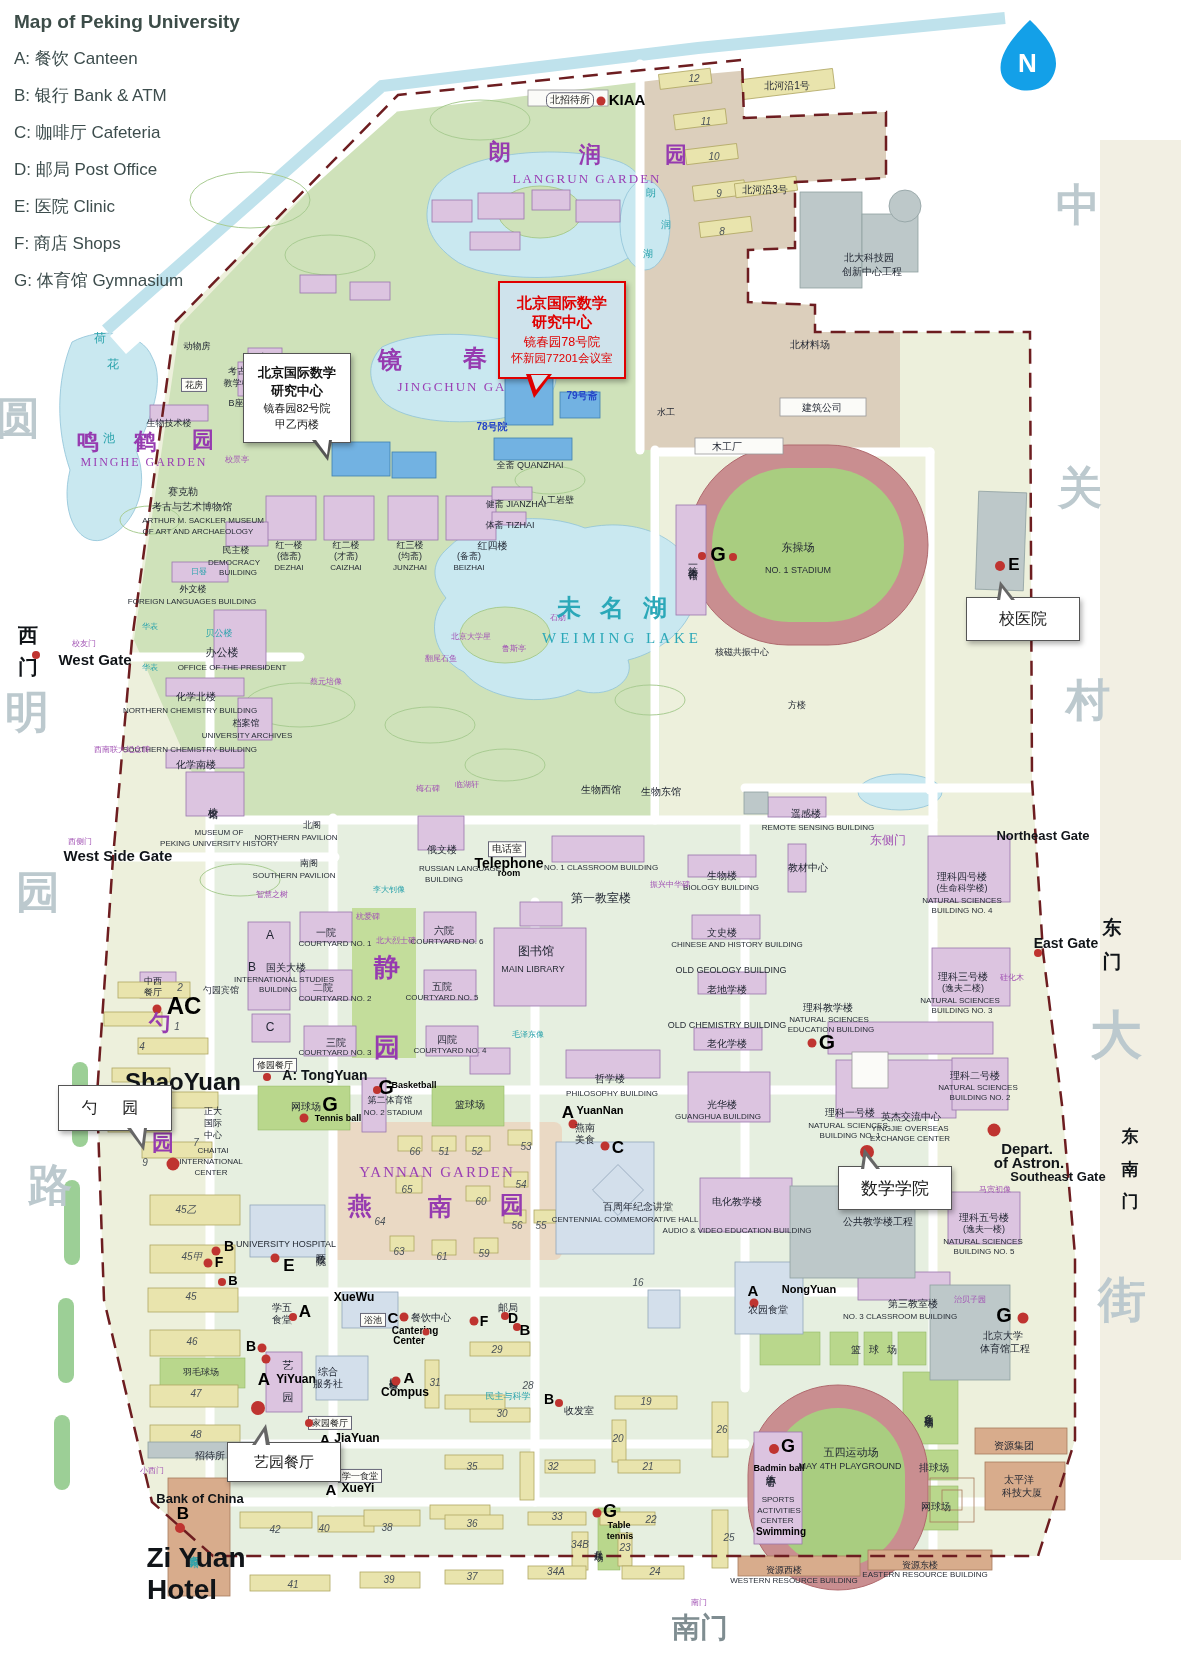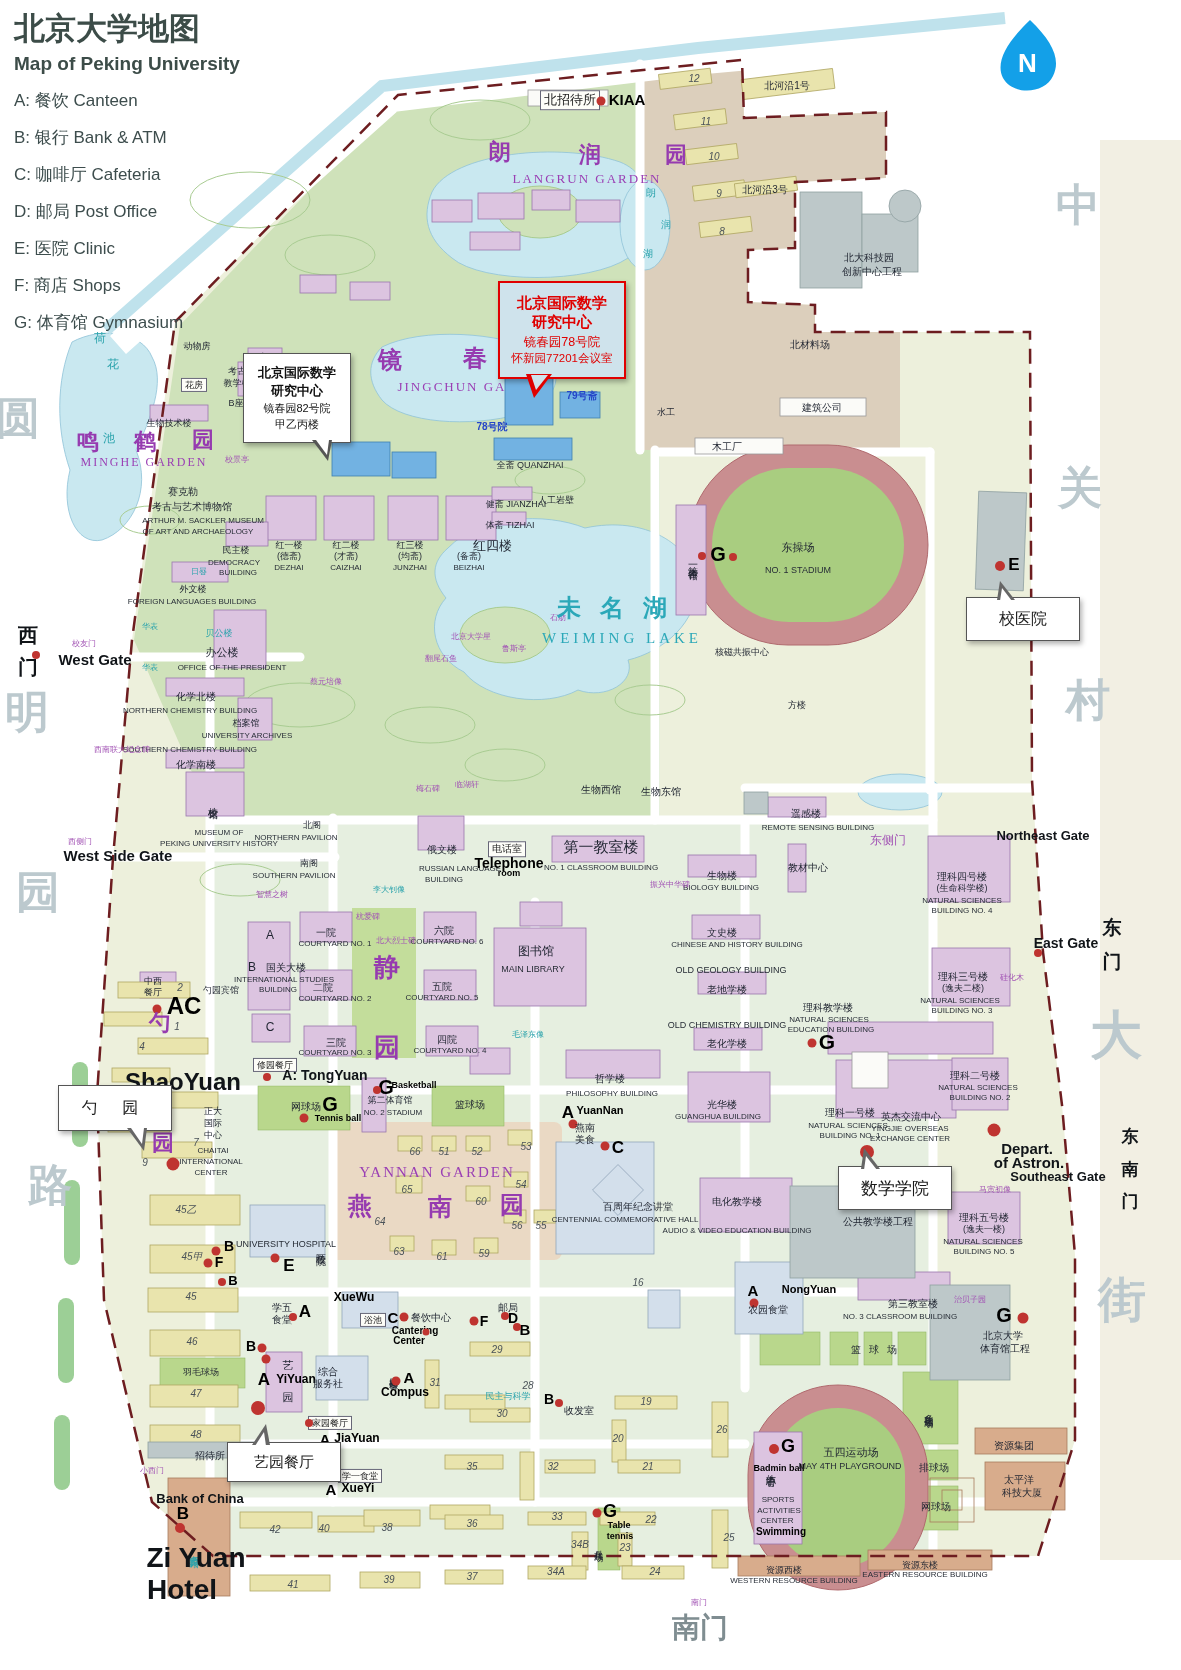--- a/index.html
+++ b/index.html
@@ -324,21 +324,21 @@
         <rect x="738" y="1556" width="122" height="20"></rect>
       <rect x="868" y="1550" width="124" height="20"></rect>
       <rect x="930" y="1478" width="44" height="44" fill="none"></rect>
         <rect x="942" y="1490" width="20" height="20" fill="none"></rect>
     </g>
 
     <path d="M175,322 L398,95 L742,60 L744,118 L886,112 L886,178 L795,182 L795,248 L748,250 L748,302 L815,305 L815,332 L1030,332 L1032,780 L1043,952 L1062,1105 L1075,1255 L1075,1440 L1038,1556 L213,1556 L152,1502 L104,1300 L97,1095 L113,858 L132,640 Z" fill="none" stroke="#6d1d20" stroke-width="2.5" stroke-dasharray="15 9"></path>
   </svg>
 
   <div id="labels">
-      <div class="lbl bx" style="left: 570px; top: 100px; font-size: 13px;">北招待所</div>
+      <div class="lbl bx" style="left: 570px; top: 100px; font-size: 10px; border-radius: 6px;">北招待所</div>
       <div class="lbl dot" style="left: 601px; top: 101px; font-size: 9px; height: 9px; width: 9px;"></div>
       <div class="lbl mk" style="left: 627px; top: 100px; font-size: 15px;">KIAA</div>
       <div class="lbl num" style="left: 694px; top: 79px;">12</div>
       <div class="lbl num" style="left: 706px; top: 122px;">11</div>
       <div class="lbl num" style="left: 714px; top: 157px;">10</div>
       <div class="lbl num" style="left: 719px; top: 194px;">9</div>
       <div class="lbl num" style="left: 722px; top: 232px;">8</div>
       <div class="lbl bc" style="left: 787px; top: 86px; font-size: 10px;">北河沿1号</div>
       <div class="lbl bc" style="left: 765px; top: 190px; font-size: 10px;">北河沿3号</div>
       <div class="lbl gd" style="left: 500px; top: 152px;">朗</div>
@@ -387,21 +387,21 @@
       <div class="lbl be" style="left: 192px; top: 602px;">FOREIGN LANGUAGES BUILDING</div>
       <div class="lbl bc" style="left: 289px; top: 546px; font-size: 9px;">红一楼</div>
       <div class="lbl bc" style="left: 289px; top: 557px; font-size: 9px;">(德斋)</div>
       <div class="lbl be" style="left: 289px; top: 568px;">DEZHAI</div>
       <div class="lbl bc" style="left: 346px; top: 546px; font-size: 9px;">红二楼</div>
       <div class="lbl bc" style="left: 346px; top: 557px; font-size: 9px;">(才斋)</div>
       <div class="lbl be" style="left: 346px; top: 568px;">CAIZHAI</div>
       <div class="lbl bc" style="left: 410px; top: 546px; font-size: 9px;">红三楼</div>
       <div class="lbl bc" style="left: 410px; top: 557px; font-size: 9px;">(均斋)</div>
       <div class="lbl be" style="left: 410px; top: 568px;">JUNZHAI</div>
-      <div class="lbl bc" style="left: 469px; top: 546px; font-size: 13px; padding-left: 47px;">红四楼</div>
+      <div class="lbl bc" style="left: 469px; top: 546px; font-size: 10px; padding-left: 47px;">红四楼</div>
       <div class="lbl bc" style="left: 469px; top: 557px; font-size: 9px;">(备斋)</div>
       <div class="lbl be" style="left: 469px; top: 568px;">BEIZHAI</div>
       <div class="lbl bc" style="left: 516px; top: 505px; font-size: 9px;">健斋 JIANZHAI</div>
       <div class="lbl bc" style="left: 510px; top: 526px; font-size: 9px;">体斋 TIZHAI</div>
       <div class="lbl bt" style="left: 219px; top: 634px; font-size: 9px;">贝公楼</div>
       <div class="lbl bc" style="left: 222px; top: 653px; font-size: 11px;">办公楼</div>
       <div class="lbl be" style="left: 232px; top: 668px;">OFFICE OF THE PRESIDENT</div>
       <div class="lbl bt" style="left: 199px; top: 572px; font-size: 8px;">日晷</div>
       <div class="lbl bp" style="left: 326px; top: 682px;">蔡元培像</div>
       <div class="lbl bp" style="left: 514px; top: 649px;">鲁斯亭</div>
@@ -447,21 +447,21 @@
       <div class="lbl bp" style="left: 272px; top: 895px;">智慧之树</div>
       <div class="lbl bt" style="left: 389px; top: 890px; font-size: 8px;">李大钊像</div>
       <div class="lbl bp" style="left: 428px; top: 789px; font-size: 8px;">梅石碑</div>
       <div class="lbl bp" style="left: 467px; top: 785px; font-size: 8px;">临湖轩</div>
       <div class="lbl bc" style="left: 442px; top: 850px; font-size: 10px;">俄文楼</div>
       <div class="lbl be" style="left: 460px; top: 869px;">RUSSIAN LANGUAGE</div>
       <div class="lbl be" style="left: 444px; top: 880px;">BUILDING</div>
       <div class="lbl bx" style="left: 507px; top: 849px; font-size: 10px;">电话室</div>
       <div class="lbl mkb" style="left: 509px; top: 864px; font-size: 14px;">Telephone</div>
       <div class="lbl mkb" style="left: 509px; top: 874px; font-size: 9px;">room</div>
-      <div class="lbl bc" style="left: 601px; top: 847px; font-size: 15px;">第一教室楼</div>
+      <div class="lbl bc" style="left: 601px; top: 898px; font-size: 12px;">第一教室楼</div>
       <div class="lbl be" style="left: 601px; top: 868px;">NO. 1 CLASSROOM BUILDING</div>
       <div class="lbl bc" style="left: 601px; top: 790px; font-size: 10px;">生物西馆</div>
       <div class="lbl bc" style="left: 661px; top: 792px; font-size: 10px;">生物东馆</div>
       <div class="lbl bc" style="left: 742px; top: 653px; font-size: 9px;">核磁共振中心</div>
       <div class="lbl bc" style="left: 797px; top: 706px; font-size: 9px;">方楼</div>
       <div class="lbl bc" style="left: 806px; top: 814px; font-size: 10px;">遥感楼</div>
       <div class="lbl be" style="left: 818px; top: 828px;">REMOTE SENSING BUILDING</div>
       <div class="lbl bc" style="left: 808px; top: 868px; font-size: 10px;">教材中心</div>
       <div class="lbl gate" style="left: 1043px; top: 836px; font-size: 13px;">Northeast Gate</div>
       <div class="lbl bp" style="left: 888px; top: 840px; font-size: 12px;">东侧门</div>
@@ -743,21 +743,20 @@
       <div class="lbl mkb" style="left: 787px; top: 1290px; font-size: 11px; padding-left: 44px;">NongYuan</div>
       <div class="lbl dot" style="left: 754px; top: 1303px; font-size: 9px; height: 9px; width: 9px;"></div>
       <div class="lbl bc" style="left: 768px; top: 1310px; font-size: 10px;">农园食堂</div>
       <div class="lbl mk" style="left: 1004px; top: 1316px; font-size: 20px;">G</div>
       <div class="lbl dot" style="left: 1023px; top: 1318px; font-size: 11px; height: 11px; width: 11px;"></div>
       <div class="lbl bc" style="left: 1003px; top: 1336px; font-size: 10px;">北京大学</div>
       <div class="lbl bc" style="left: 1005px; top: 1349px; font-size: 10px;">体育馆工程</div>
     </div>
 
   <div id="legend">
-    <div class="leg-title">北京大学地图</div>
     <div class="leg-sub">Map of Peking University</div>
     <div>
         <div class="leg-item">A: 餐饮 Canteen</div>
         <div class="leg-item">B: 银行 Bank &amp; ATM</div>
         <div class="leg-item">C: 咖啡厅 Cafeteria</div>
         <div class="leg-item">D: 邮局 Post Office</div>
         <div class="leg-item">E: 医院 Clinic</div>
         <div class="leg-item">F: 商店 Shops</div>
         <div class="leg-item">G: 体育馆 Gymnasium</div>
       </div>

